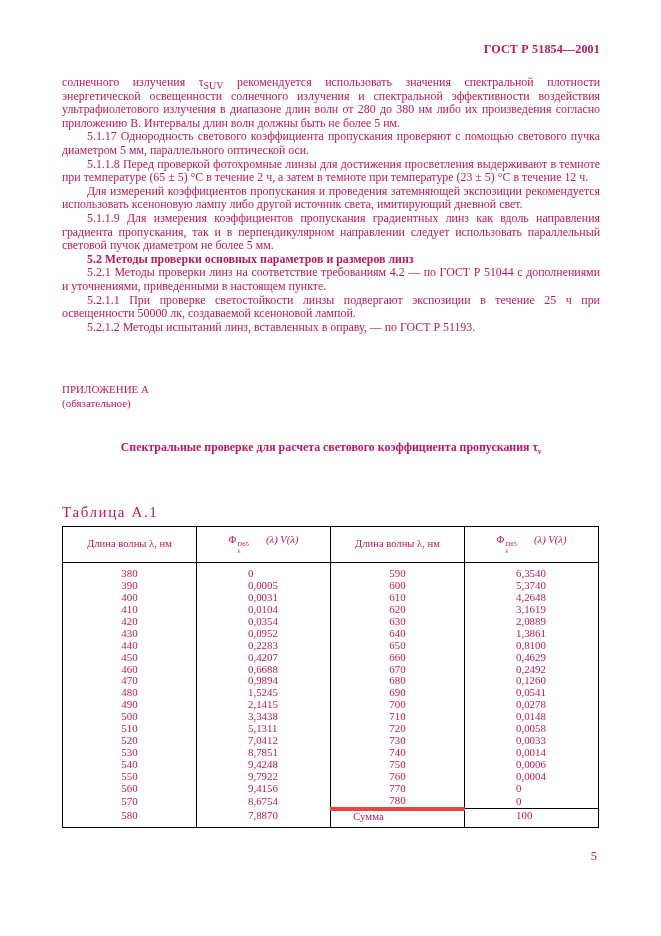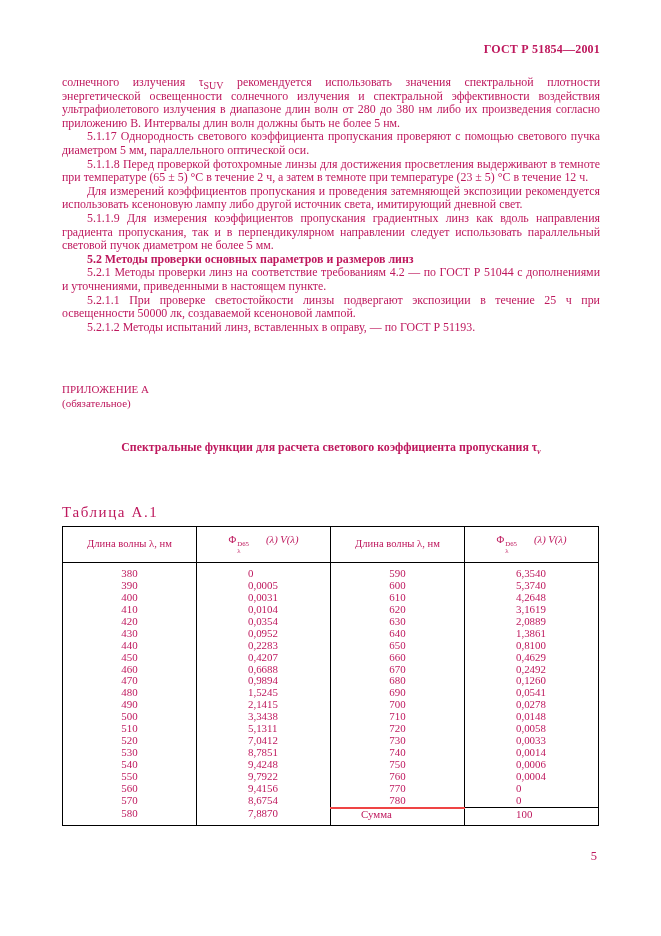--- a/index.html
+++ b/index.html
@@ -31,21 +31,21 @@
     font-weight: 400; font-size: 10.6px; height: 36px;
     text-align: center; vertical-align: middle; padding: 2px 6px; line-height: 12px;
   }
   table.spectral td + td, table.spectral th + th { border-left: 1px solid #000; }
   table.spectral tbody td { padding: 0; line-height: 11.95px; font-size: 10.9px; }
   table.spectral tbody td.wl { text-align: center; }
   table.spectral tbody td.val { text-align: left; padding-left: 51px; }
   table.spectral tbody tr:first-child td { padding-top: 5px; }
   table.spectral tbody tr:last-child td { padding-bottom: 4px; }
   table.spectral tbody td.sum-label {
-    border-top: 2px solid #ef4444; text-align: left; padding-left: 30px; margin-top: 20px;
+    border-top: 4px solid #ef4444; text-align: left; padding-left: 22px; margin-top: 20px;
   }
   table.spectral tbody td.sum-value { border-top: 1px solid #000; }
   .fn .stack {
     display: inline-flex; flex-direction: column; align-items: flex-start;
     font-size: 6.8px; line-height: 6.8px; vertical-align: -3px; margin: 0 1px;
   }
   .fn .args { font-style: italic; margin-left: 16px; }
   .page-number { position: absolute; right: 64px; top: 849px; font-size: 12.5px; }
 </style>
 </head>
@@ -65,21 +65,21 @@
     <p class="ind">5.2.1 Методы проверки линз на соответствие требованиям 4.2 — по ГОСТ Р 51044 с дополнениями и уточнениями, приведенными в настоящем пункте.</p>
     <p class="ind">5.2.1.1 При проверке светостойкости линзы подвергают экспозиции в течение 25 ч при освещенности 50000 лк, создаваемой ксеноновой лампой.</p>
     <p class="ind">5.2.1.2 Методы испытаний линз, вставленных в оправу, — по ГОСТ Р 51193.</p>
   </div>
 
   <div class="appendix-block">
     <div>ПРИЛОЖЕНИЕ А</div>
     <div>(обязательное)</div>
   </div>
 
-  <div class="main-title"><span>Спектральные функции для расчета светового коэффициента пропускания τ</span><sub>v</sub></div>
+  <div class="main-title"><span>Спектральные проверке для расчета светового коэффициента пропускания τ</span><sub>v</sub></div>
 
   <div class="table-caption">Таблица А.1</div>
 
   <table class="spectral">
     <colgroup>
         <col>
         <col>
         <col>
         <col>
       </colgroup>

